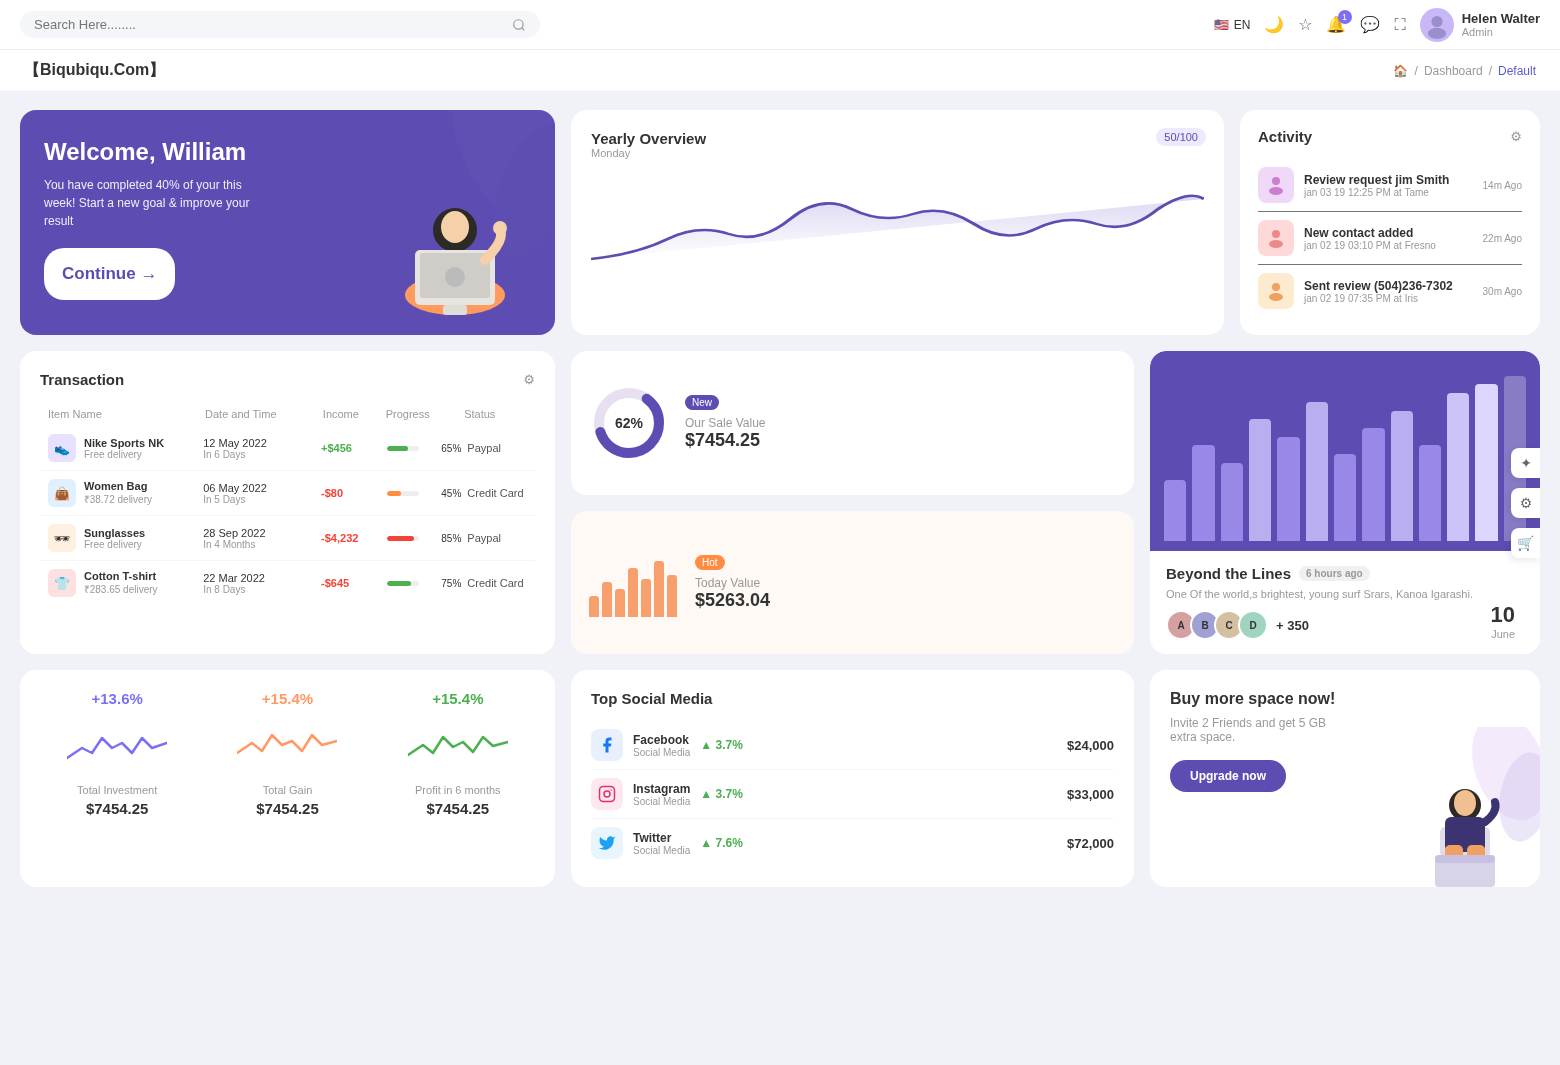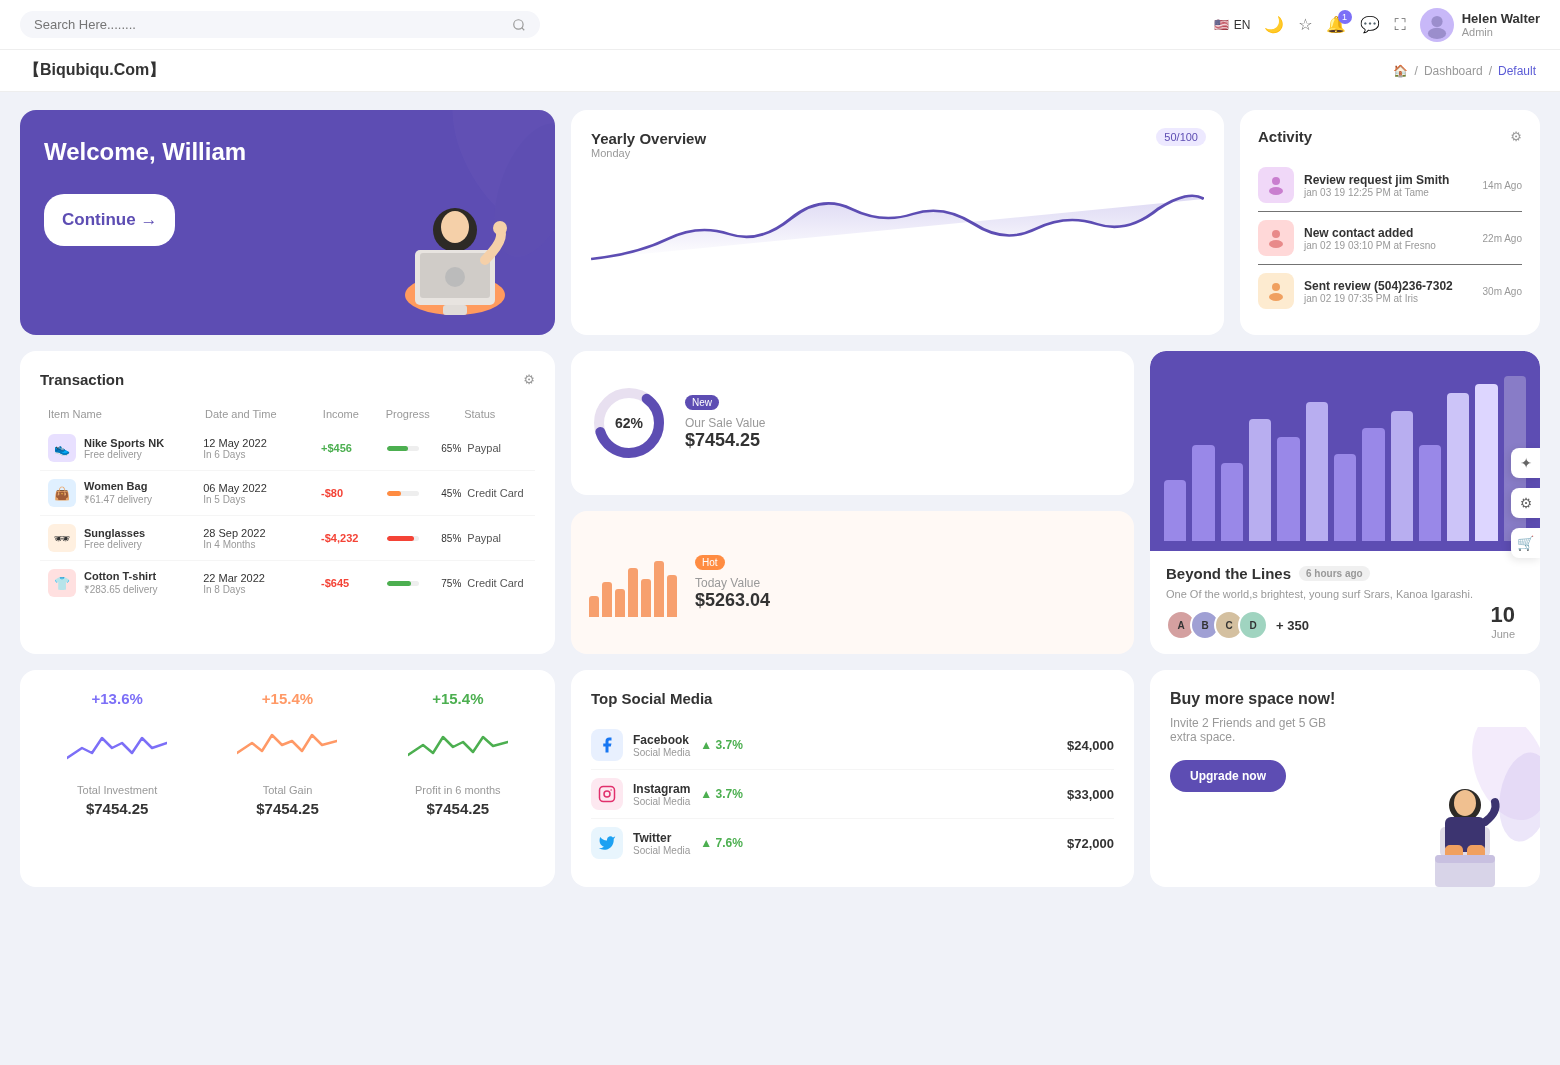--- a/index.html
+++ b/index.html
@@ -266,20 +266,21 @@
   <div class="row1">
 
     <div class="welcome-card">
       <div class="leaf-bg">
         <svg width="220" height="190" viewBox="0 0 220 190" opacity="0.5">
           <ellipse cx="180" cy="40" rx="50" ry="90" fill="#8a75cc" transform="rotate(-30 180 40)"></ellipse>
           <ellipse cx="200" cy="80" rx="35" ry="70" fill="#7060b8" transform="rotate(20 200 80)"></ellipse>
         </svg>
       </div>
       <h2>Welcome, William</h2>
+      <p>You have completed 40% of your this week! Start a new goal &amp; improve your result</p>
       <button class="continue-btn">Continue →</button>
       <div class="welcome-illustration">
         <svg viewBox="0 0 180 170" fill="none">
 
           <ellipse cx="100" cy="130" rx="50" ry="20" fill="#ff9b5e"></ellipse>
           <rect x="70" y="90" width="60" height="45" rx="6" fill="#f0ece8"></rect>
           <circle cx="100" cy="65" r="22" fill="#2d2a26"></circle>
           <ellipse cx="100" cy="62" rx="14" ry="16" fill="#f5d0a9"></ellipse>
           <rect x="60" y="85" width="80" height="55" rx="5" fill="#e8e4e0"></rect>
           <rect x="65" y="88" width="70" height="45" rx="3" fill="#d0ccc8"></rect>
@@ -392,21 +393,21 @@
           <span class="progress-pct">65%</span>
         </div>
         <div class="status-text">Paypal</div>
       </div>
 
       <div class="table-row">
         <div class="item-cell">
           <div class="item-icon" style="background:#e0f0ff;display:flex;align-items:center;justify-content:center;">👜</div>
           <div>
             <div class="item-name">Women Bag</div>
-            <div class="item-sub">₹61.47 delivery</div>
+            <div class="item-sub">₹38.72 delivery</div>
           </div>
         </div>
         <div>
           <div class="date-main">06 May 2022</div>
           <div class="date-sub">In 5 Days</div>
         </div>
         <div class="income-neg">-$80</div>
         <div class="progress-cell">
           <div class="progress-bar">
               <div class="progress-fill" style="width:45%;background:#ff8c42;"></div>

